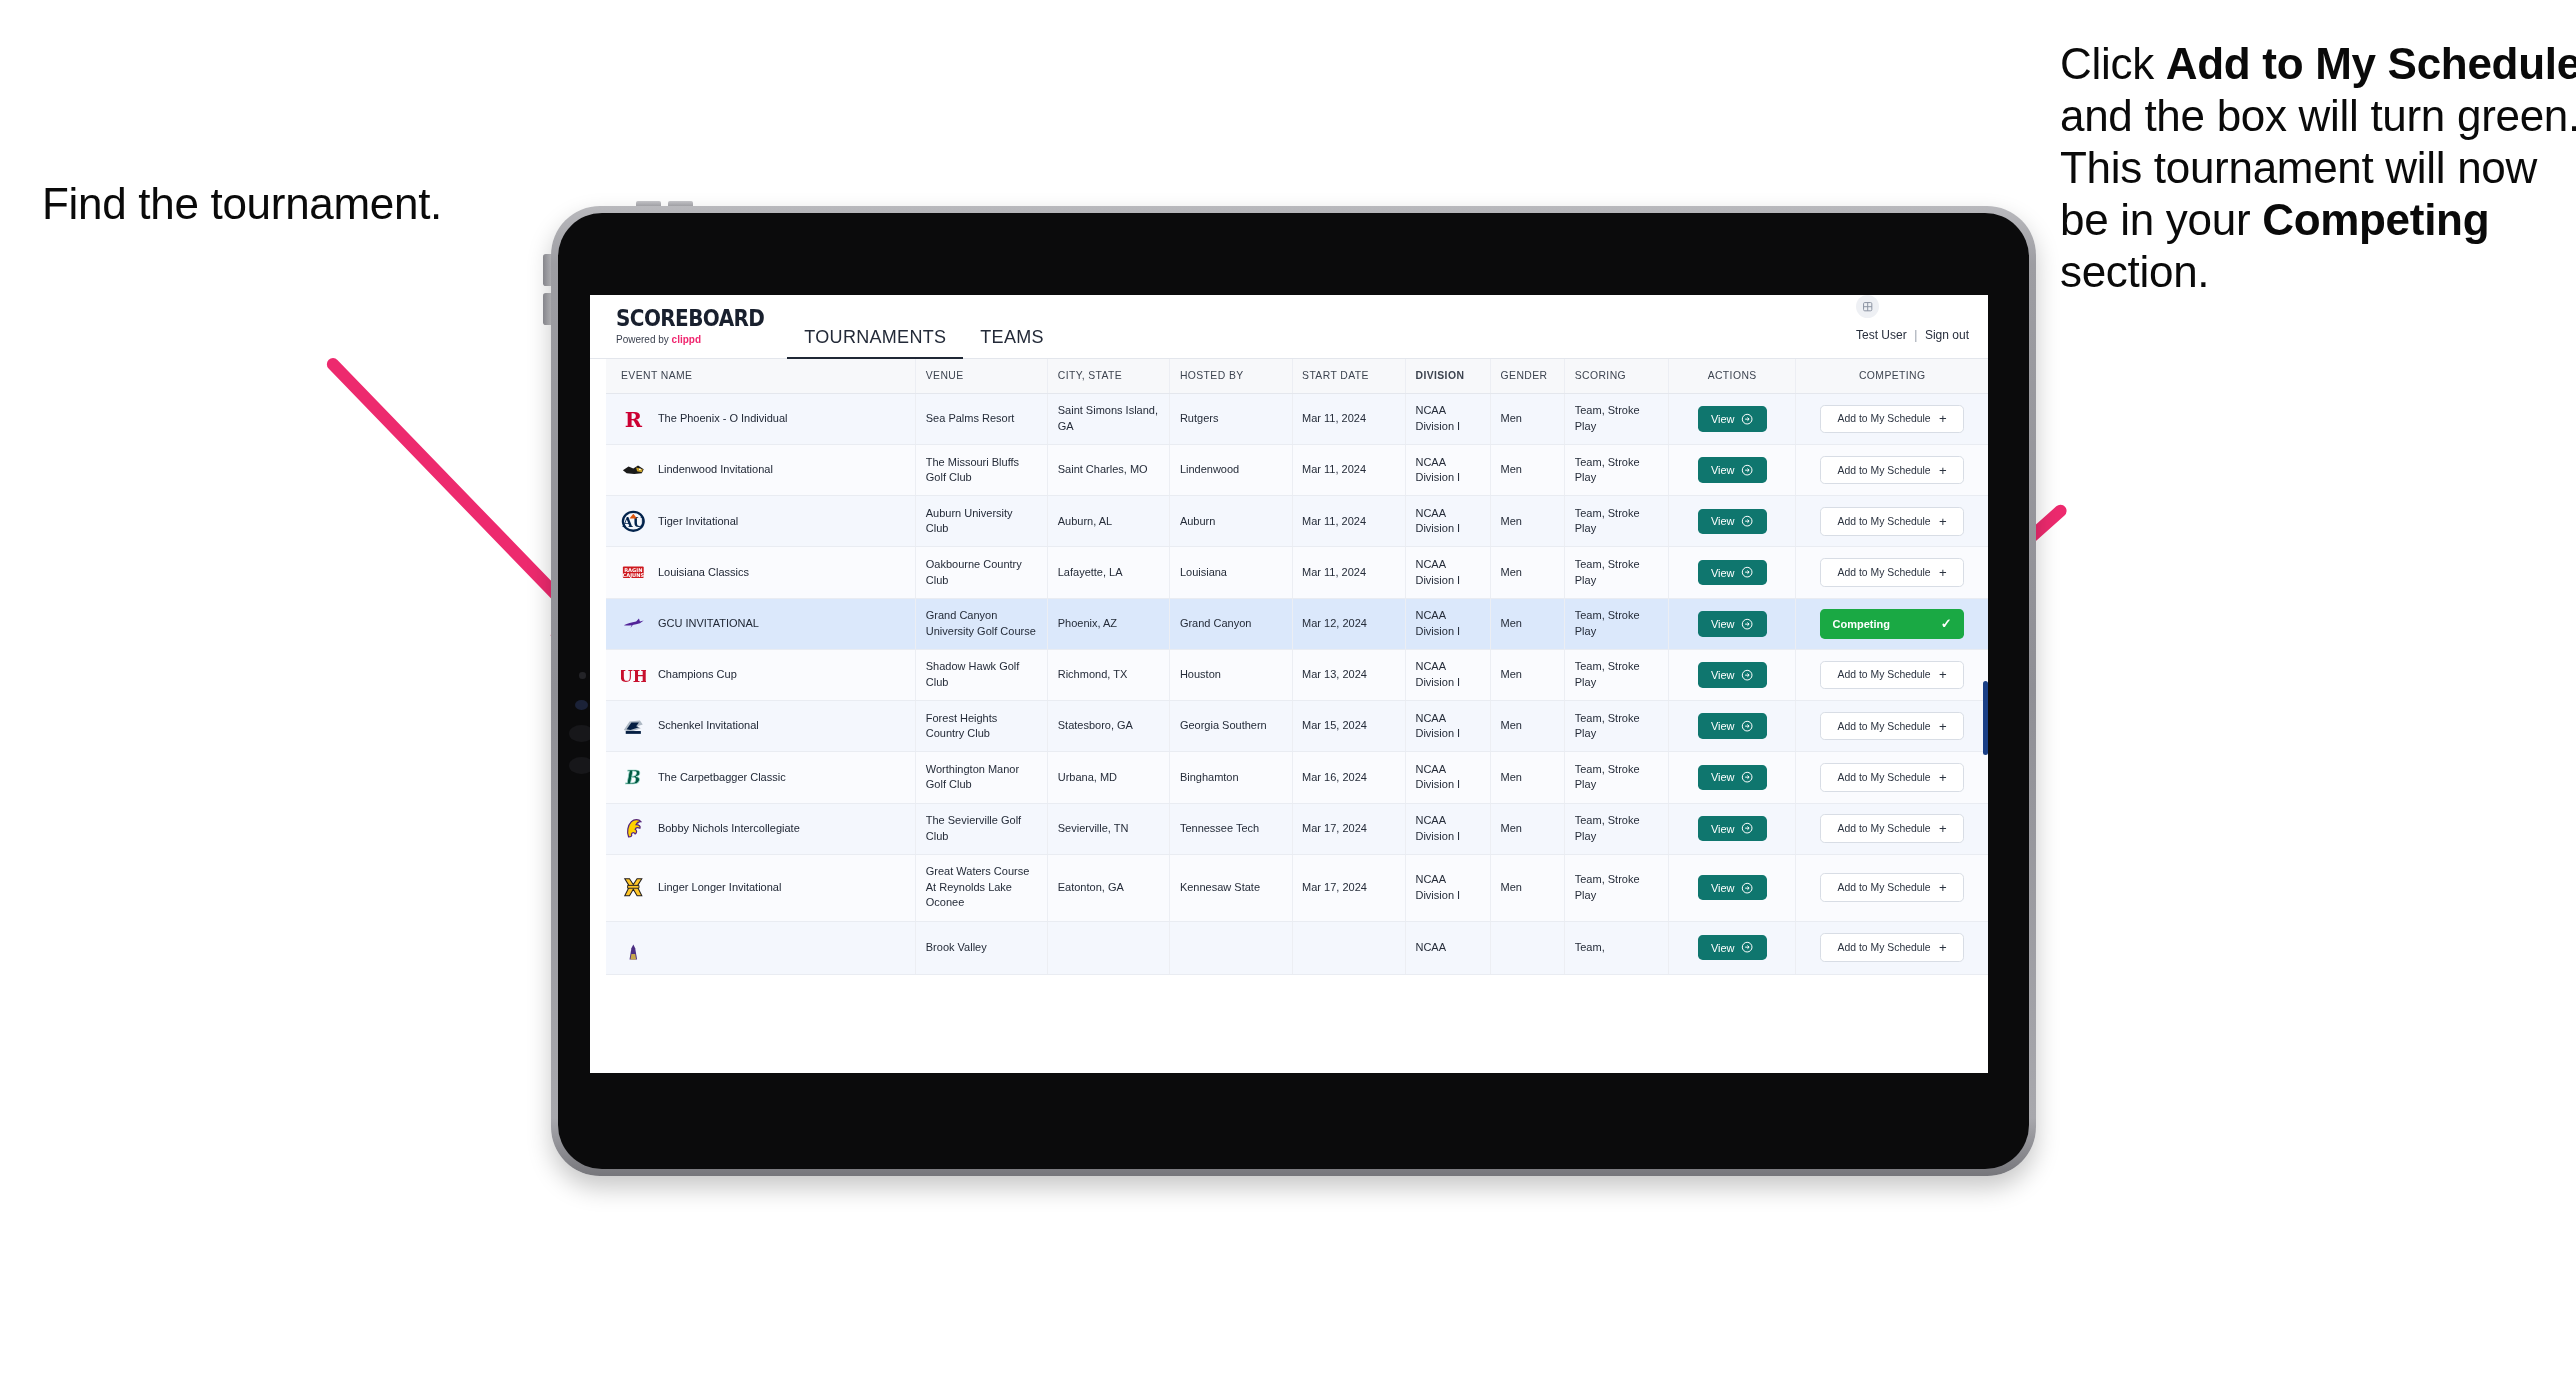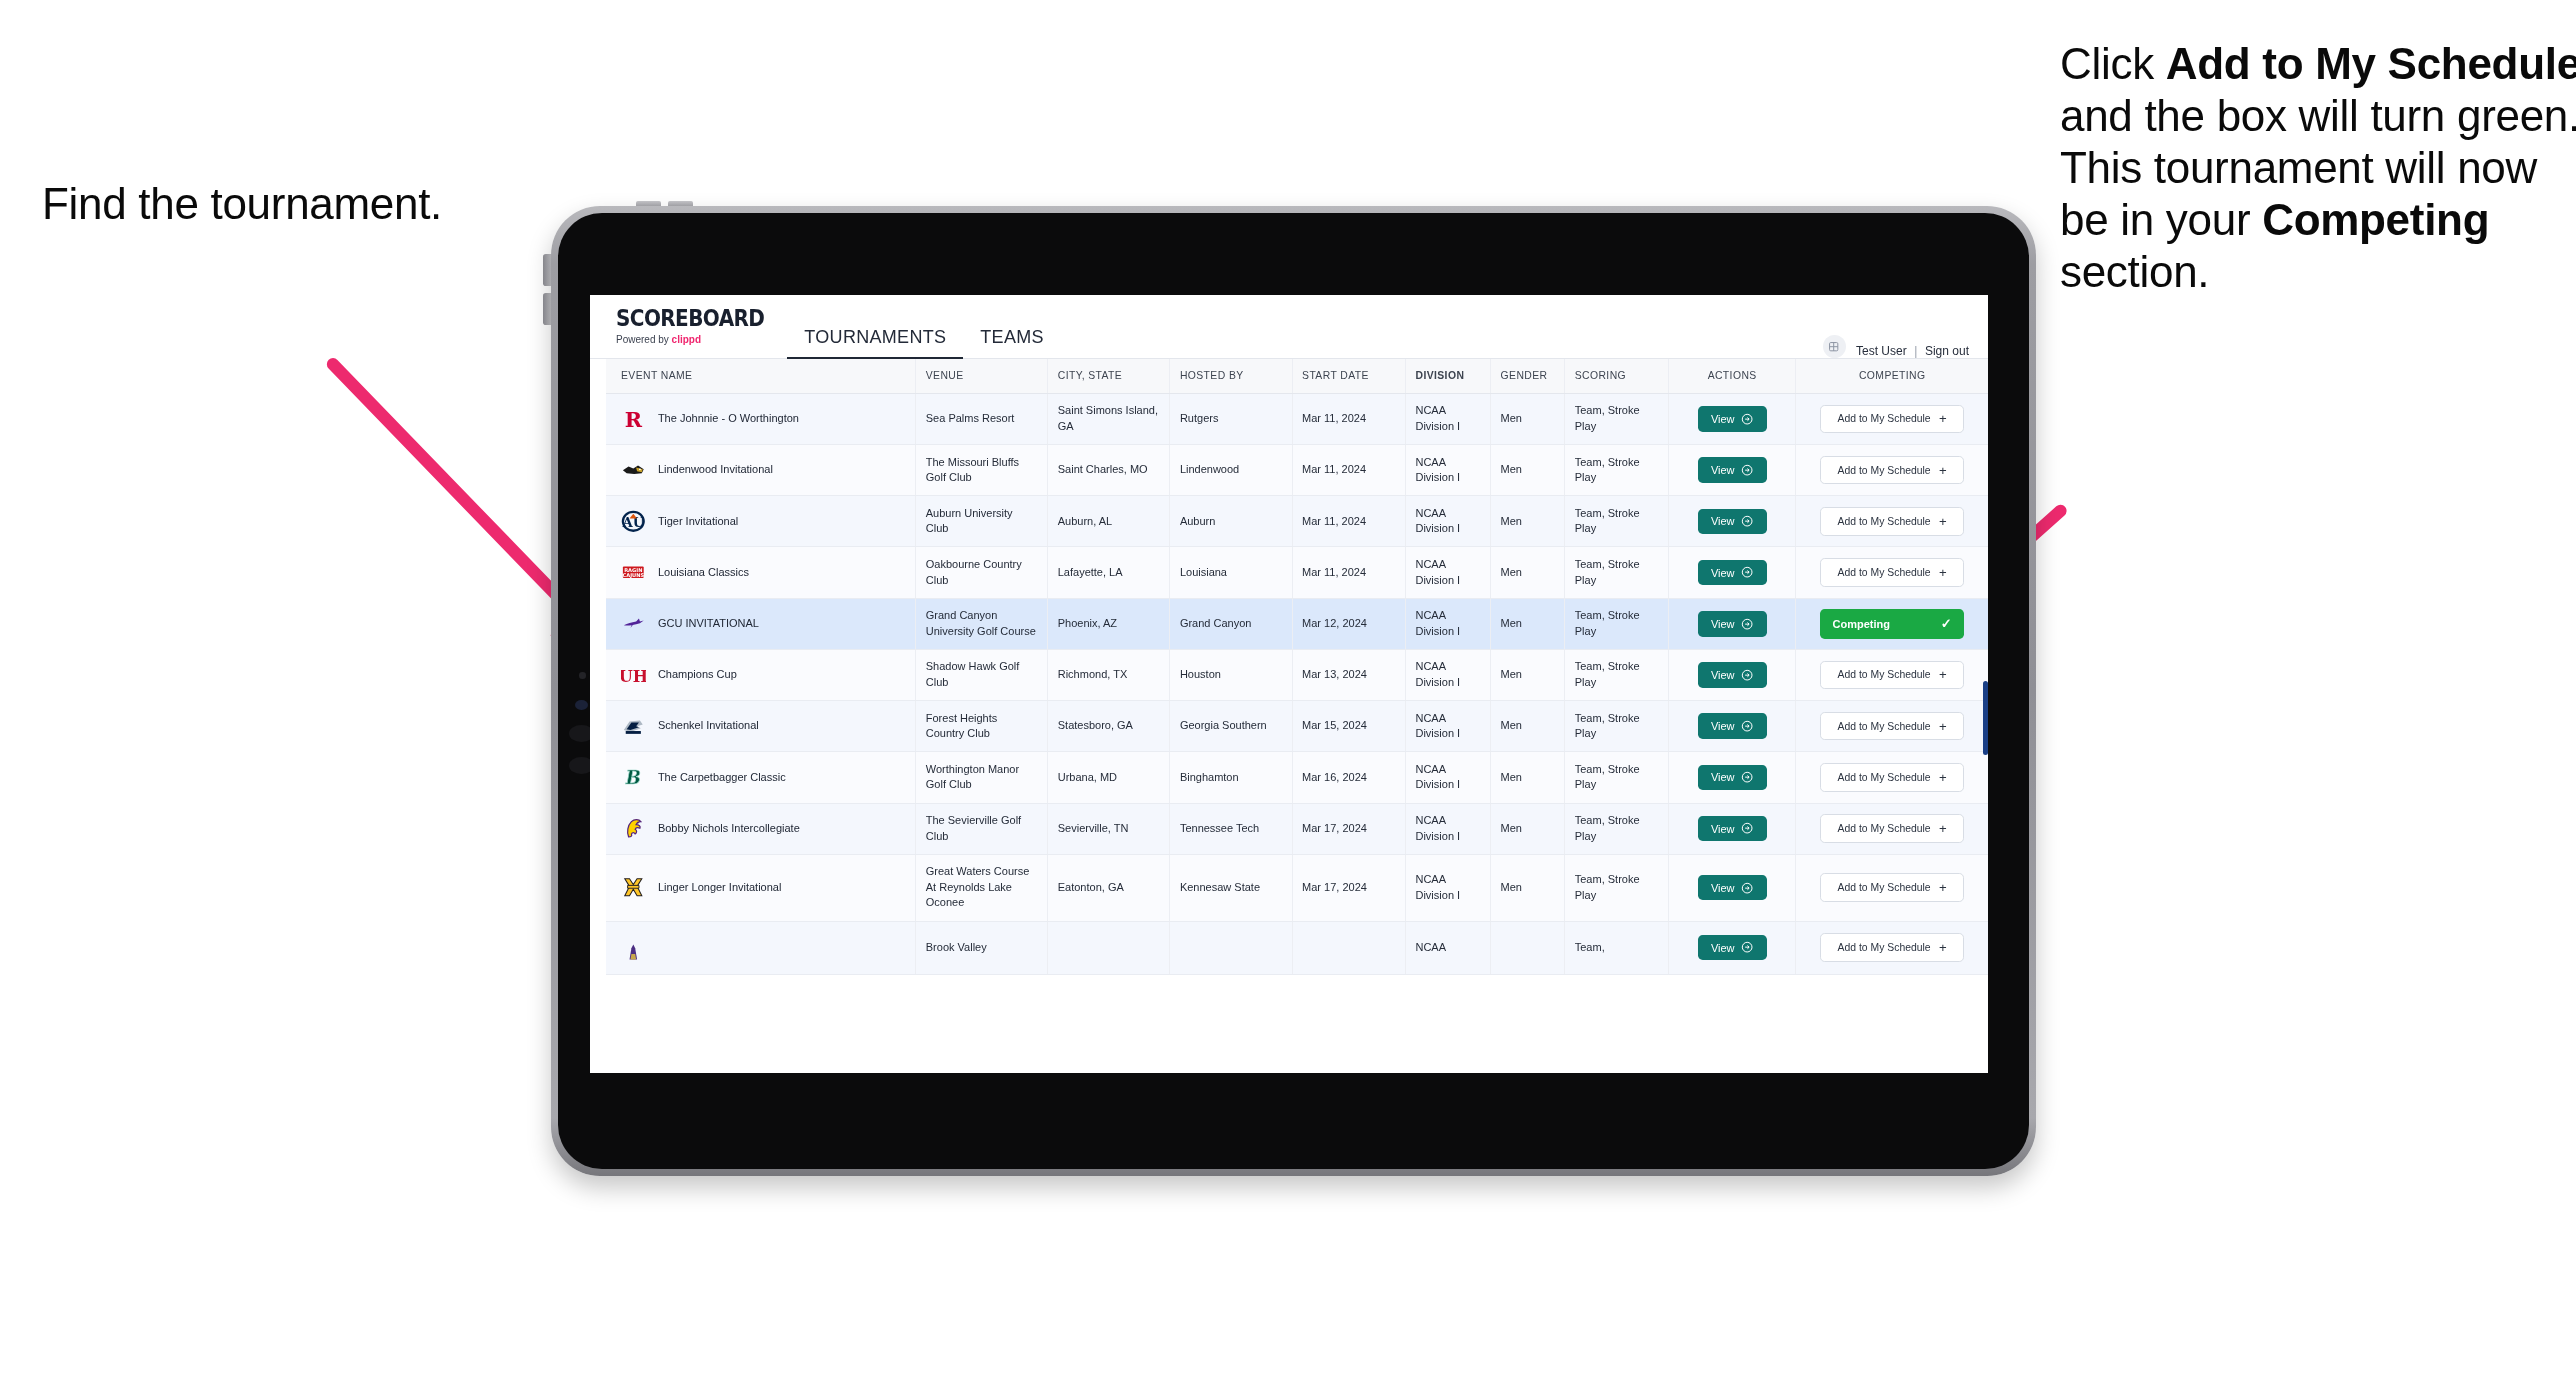--- a/index.html
+++ b/index.html
@@ -93,21 +93,21 @@
     padding: 0 17px;
     font-size: 18px; letter-spacing: 0.3px;
     color: #232a38;
     cursor: pointer;
     border-bottom: 2.8px solid transparent;
     margin-bottom: -0.9px;
     margin-top: 24px;
   }
   .navtab.active { border-bottom-color: #1f2735; font-weight: 500; }
 
-  #nav-right { margin-left: auto; display: flex; align-items: flex-end; gap: 10.4px; padding-right: 19px; }
+  #nav-right { margin-left: auto; display: flex; align-items: flex-start; gap: 10.4px; padding-right: 19px; flex-direction: column; }
   #avatar {
     width: 23px; height: 23px; border-radius: 50%;
     background: #eef0f4; display:flex; align-items:center; justify-content:center;
   }
   #avatar svg { display: block; }
   #user-text { font-size: 12px; color: #272e3c; display: flex; align-items: center; gap: 7.6px; }
   #user-text .sep { color: #9aa1ad; }
   #signout { cursor: pointer; }
 
   
@@ -288,21 +288,21 @@
         </thead>
         <tbody id="tbody">
             <tr>
               <td class="c-event">
                 <div class="eventcell">
                   <span class="logo">
                     <svg width="24.6" height="24.6" viewBox="0 0 26 26" style="font-size:11.5px">
                       <text x="13" y="21" text-anchor="middle" font-family="DejaVu Serif, serif" font-size="22" font-weight="700" fill="#cc0033">R</text>
                     </svg>
                   </span>
-                  <span class="evname">The Johnnie - O Worthington</span>
+                  <span class="evname">The Phoenix - O Individual</span>
                 </div>
               </td>
               <td class="c-venue">Sea Palms Resort</td>
               <td class="c-city">Saint Simons Island, GA</td>
               <td class="c-host">Rutgers</td>
               <td class="c-date">Mar 11, 2024</td>
               <td class="c-div">NCAA Division I</td>
               <td class="c-gender">Men</td>
               <td class="c-scoring">Team, Stroke Play</td>
               <td class="c-actions"><button class="view-btn">

